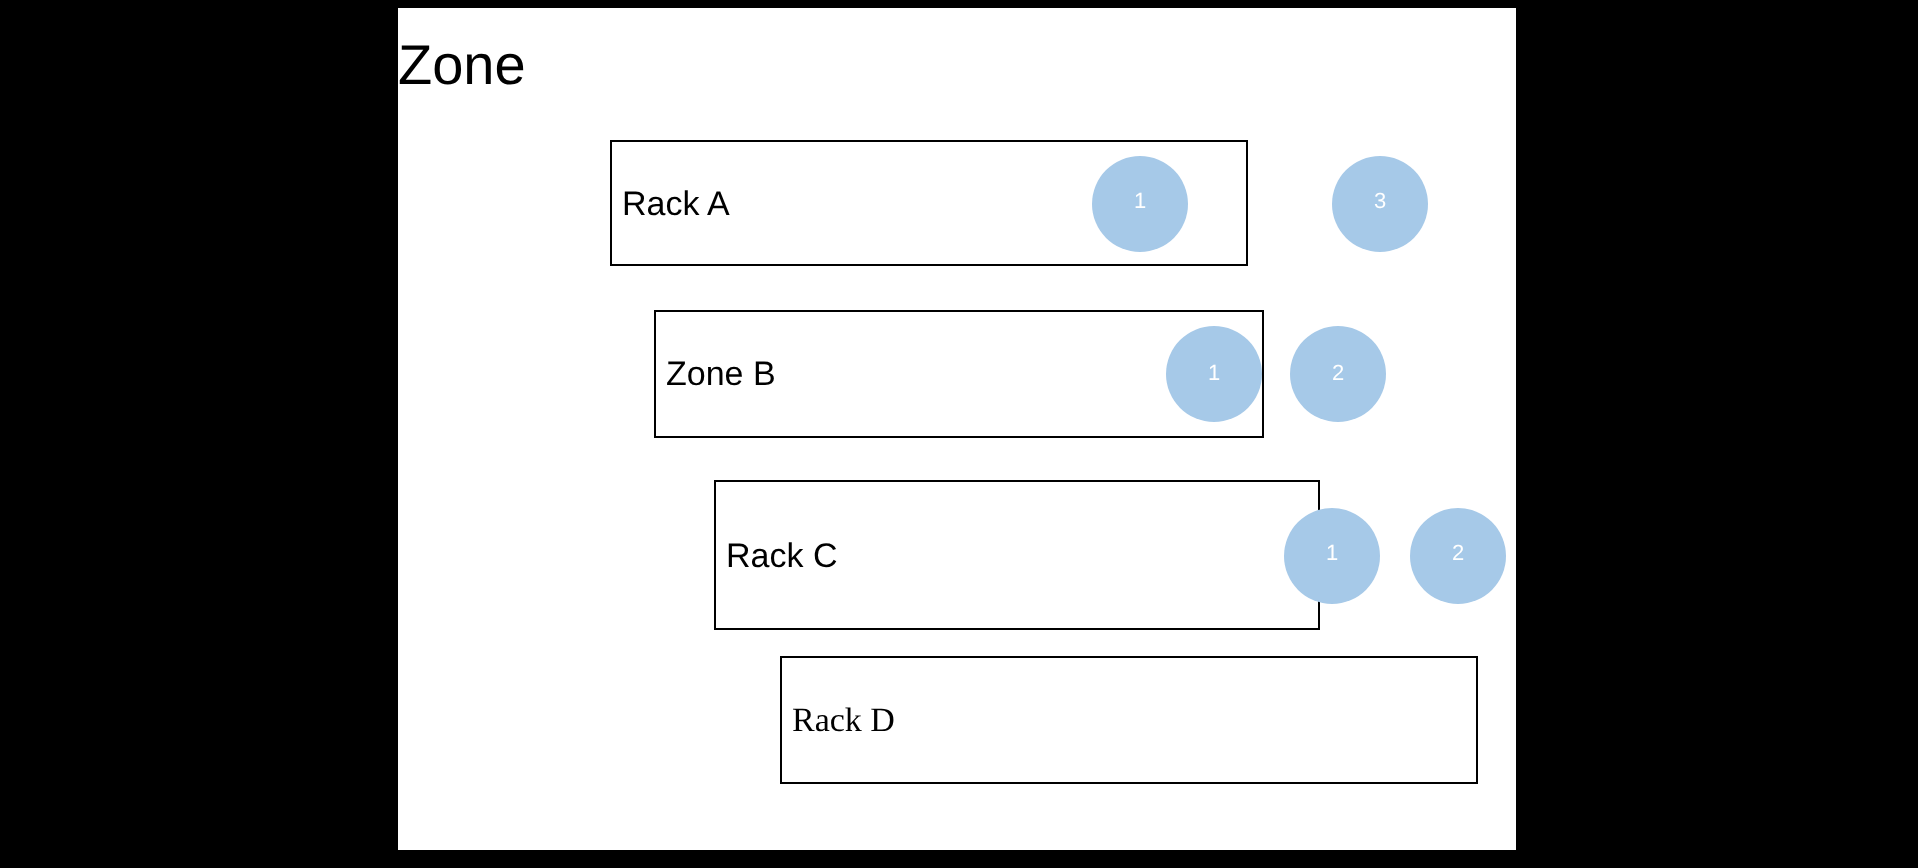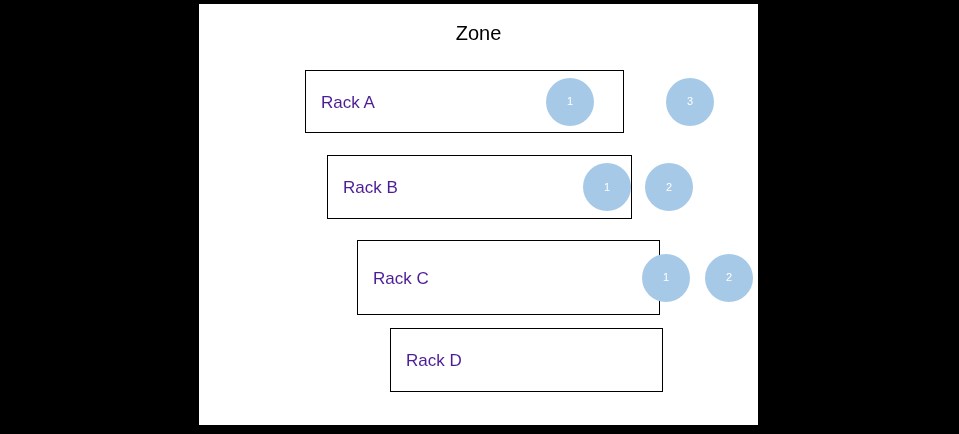--- a/index.html
+++ b/index.html
@@ -32,44 +32,43 @@
     background: #ffffff;
     overflow: hidden;
   }
 
   
   #diagram-title {
     position: absolute;
     left: 0;
     top: 10px;
     width: 559px;
-    text-align: center;
-    font-size: 20px;
+    font-size: 28px;
     line-height: 38px;
     color: #000000;
     font-weight: 400;
     letter-spacing: 0px;
     white-space: nowrap;
   }
 
   
   .rack {
     position: absolute;
     box-sizing: border-box;
     border: 1.5px solid #000000;
     background: #ffffff;
   }
   .rack-label {
     position: absolute;
-    left: 15px;
+    left: 5px;
     top: 50%;
     transform: translateY(-50%);
     font-size: 17px;
     line-height: 21px;
-    color: #4c1d95;
+    color: #000000;
     white-space: nowrap;
   }
 
   
   .server-node {
     position: absolute;
     width: 48px;
     height: 48px;
     border-radius: 50%;
     background: #a6c9e8;
@@ -100,37 +99,37 @@
         <div class="rack" style="left: 106px; top: 66px; width: 319px; height: 63px; border-color: rgb(0, 0, 0);">
           <div class="rack-label">Rack A</div>
           <div class="server-node" style="left: 240px; background: rgb(166, 201, 232);">
             <span class="server-node-label" style="color: rgb(255, 255, 255);">1</span>
           </div>
           <div class="server-node" style="left: 360px; background: rgb(166, 201, 232);">
             <span class="server-node-label" style="color: rgb(255, 255, 255);">3</span>
           </div>
         </div>
         <div class="rack" style="left: 128px; top: 151px; width: 305px; height: 64px; border-color: rgb(0, 0, 0);">
-          <div class="rack-label">Rack B</div>
+          <div class="rack-label">Zone B</div>
           <div class="server-node" style="left: 255px; background: rgb(166, 201, 232);">
             <span class="server-node-label" style="color: rgb(255, 255, 255);">1</span>
           </div>
           <div class="server-node" style="left: 317px; background: rgb(166, 201, 232);">
             <span class="server-node-label" style="color: rgb(255, 255, 255);">2</span>
           </div>
         </div>
         <div class="rack" style="left: 158px; top: 236px; width: 303px; height: 75px; border-color: rgb(0, 0, 0);">
           <div class="rack-label">Rack C</div>
           <div class="server-node" style="left: 284px; background: rgb(166, 201, 232);">
             <span class="server-node-label" style="color: rgb(255, 255, 255);">1</span>
           </div>
           <div class="server-node" style="left: 347px; background: rgb(166, 201, 232);">
             <span class="server-node-label" style="color: rgb(255, 255, 255);">2</span>
           </div>
         </div>
-        <div class="rack" style="left: 191px; top: 324px; width: 273px; height: 64px; border-color: rgb(0, 0, 0);">
+        <div class="rack" style="left: 191px; top: 324px; width: 349px; height: 64px; border-color: rgb(0, 0, 0); font-family: Liberation Serif, serif;">
           <div class="rack-label">Rack D</div>
         </div>
       </div>
 
   </div>
 
 </div>
 
 </body></html>

